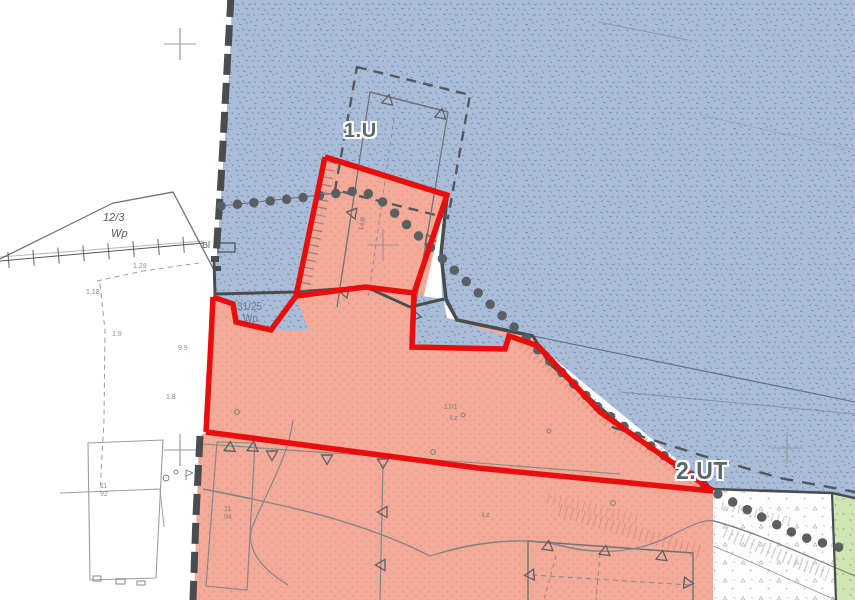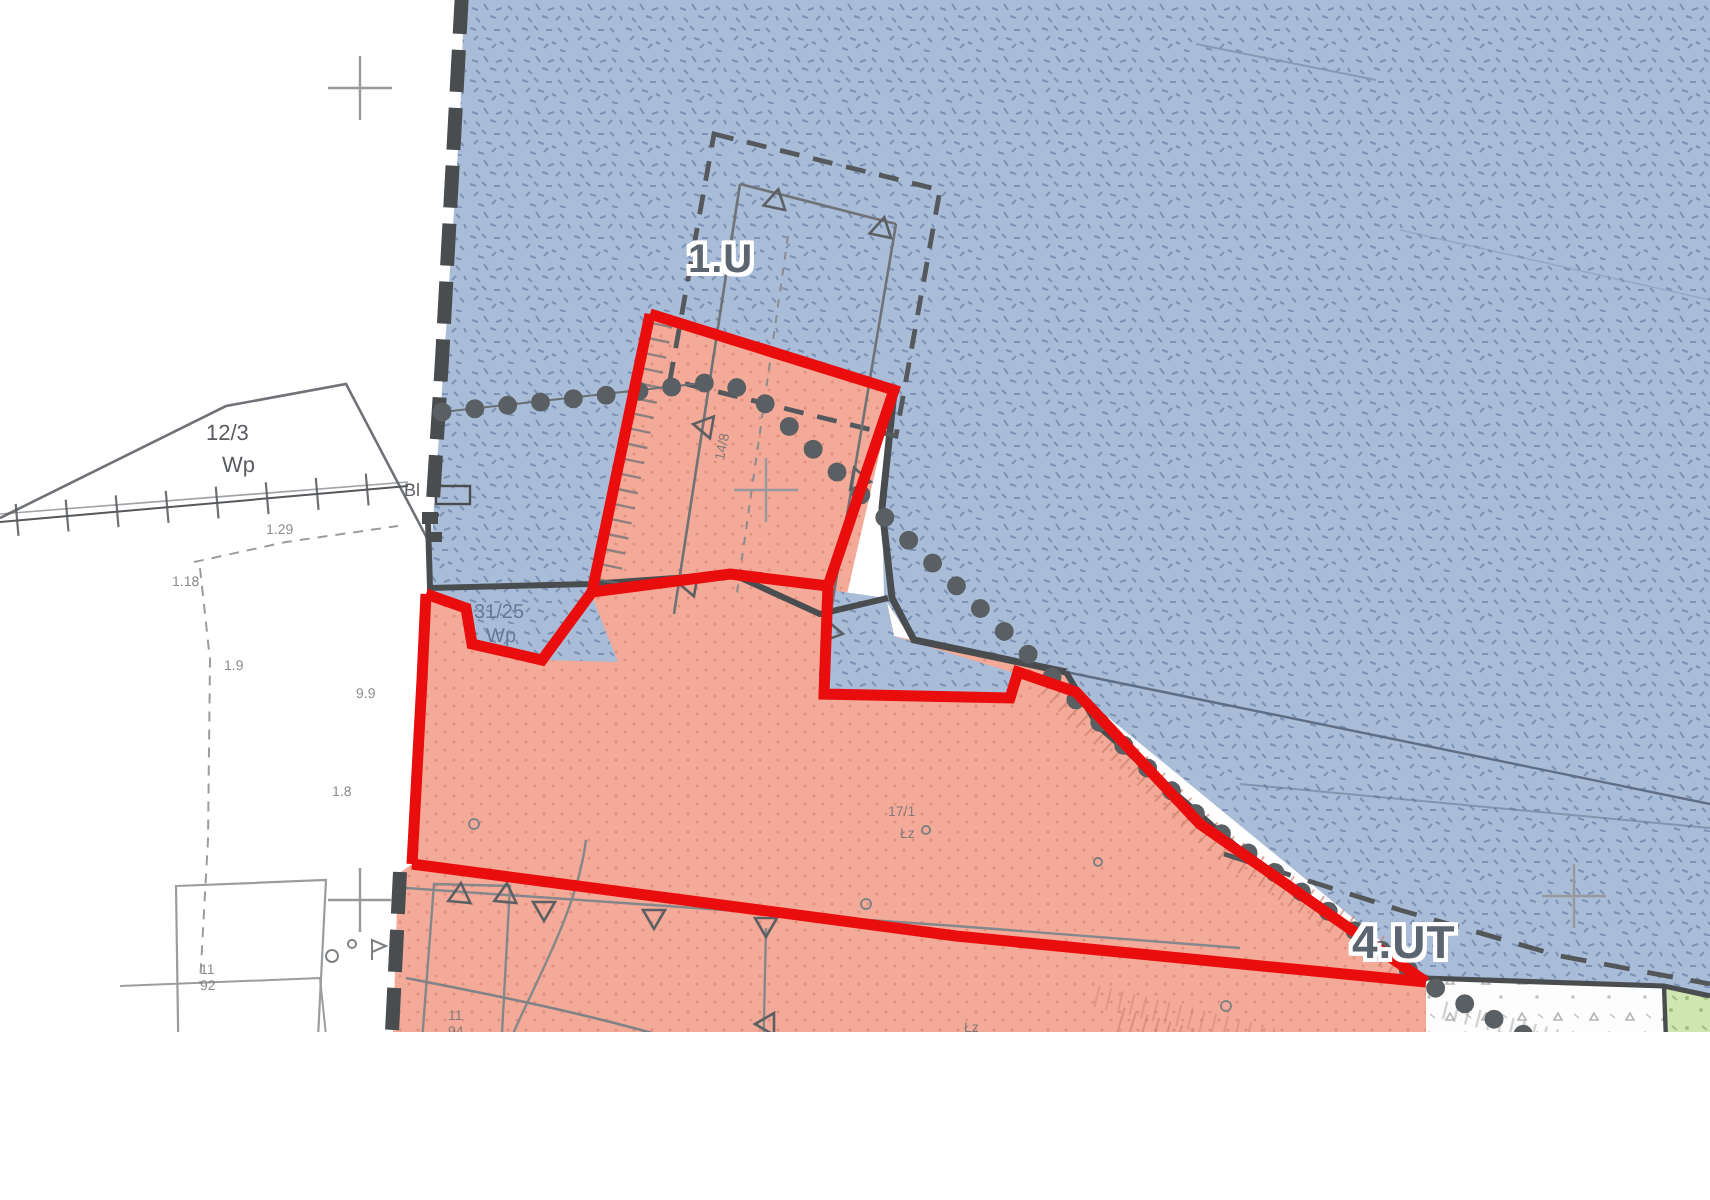--- a/index.html
+++ b/index.html
@@ -1,27 +1,27 @@
 <!DOCTYPE html>
 <html><head>
 <meta charset="utf-8">
 <style>
   html,body{margin:0;padding:0;background:#ffffff;}
-  .canvas{position:relative;width:855px;height:516px;overflow:hidden;background:#ffffff;
+  .canvas{position:relative;width:855px;height:600px;overflow:hidden;background:#ffffff;
           font-family:"Liberation Sans", sans-serif;}
   .canvas svg{position:absolute;left:0;top:0;}
   .labels{position:absolute;left:0;top:0;width:855px;height:600px;pointer-events:none;}
   .lbl{position:absolute;white-space:nowrap;color:#5b6570;}
   .halo{font-weight:bold;
         text-shadow:-2px -2px 0 #fff,2px -2px 0 #fff,-2px 2px 0 #fff,2px 2px 0 #fff,
                     -2px 0 0 #fff,2px 0 0 #fff,0 -2px 0 #fff,0 2px 0 #fff;}
   .lbl-1u{left:344px;top:119px;font-size:20px;letter-spacing:.5px;}
   .lbl-dd{left:283px;top:364px;font-size:29px;letter-spacing:1px;}
   .lbl-2ut{left:676px;top:458px;font-size:23px;letter-spacing:.5px;}
-  .small{font-size:11px;color:#595c60;}
+  .small{font-size:11px;color:#595c60;font-style:italic;}
   .tiny{font-size:9px;color:#5d6064;}
   .wedge{font-size:10px;color:#5c6f8a;opacity:.85;}
   .micro{position:absolute;font-size:7px;color:#6c6f73;white-space:nowrap;opacity:.8;}
 </style>
 </head>
 <body>
 
 <div class="canvas">
 <svg width="855" height="600" viewBox="0 0 855 600" xmlns="http://www.w3.org/2000/svg">
   <defs>
@@ -159,21 +159,21 @@
   </g>
 
   <use href="#crossmark" transform="translate(180,44)"></use>
   <use href="#crossmark" transform="translate(383,245)"></use>
   <use href="#crossmark" transform="translate(180,450)"></use>
   <use href="#crossmark" transform="translate(787,448)"></use>
 </svg>
 
 <div class="labels">
   <div class="lbl halo lbl-1u">1.U</div>
-  <div class="lbl halo lbl-2ut">4.UT</div>
+  <div class="lbl halo lbl-2ut">2.UT</div>
   <div class="lbl small" style="left:103px;top:211px;">12/3</div>
   <div class="lbl small" style="left:111px;top:227px;">Wp</div>
   <div class="lbl tiny" style="left:202px;top:240px;">Bl</div>
   <div class="lbl wedge" style="left:237px;top:301px;">31/25</div>
   <div class="lbl wedge" style="left:243px;top:313px;">Wp</div>
   <div id="micro-layer">
         <div class="micro" style="left: 355px; top: 220px; transform: rotate(-78deg);">14/8</div>
         <div class="micro" style="left: 444px; top: 403px;">17/1</div>
         <div class="micro" style="left: 450px; top: 414px;">Łz</div>
         <div class="micro" style="left: 482px; top: 511px;">Łz</div>

